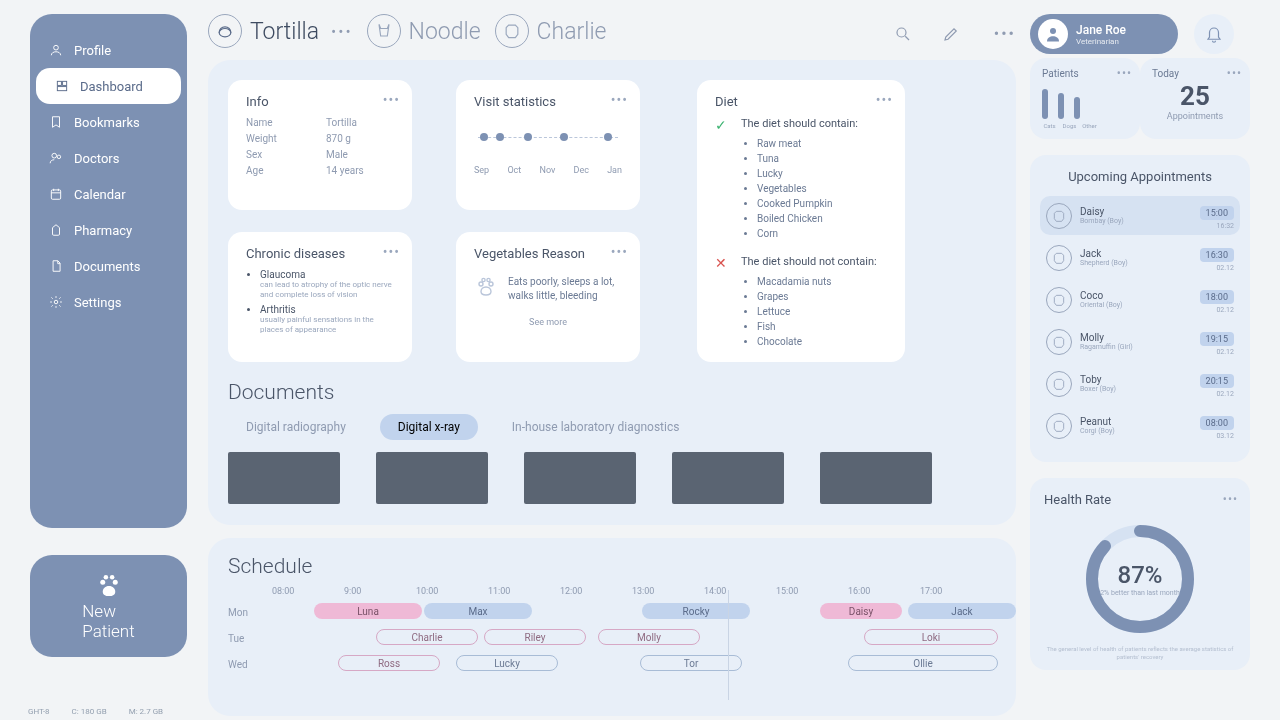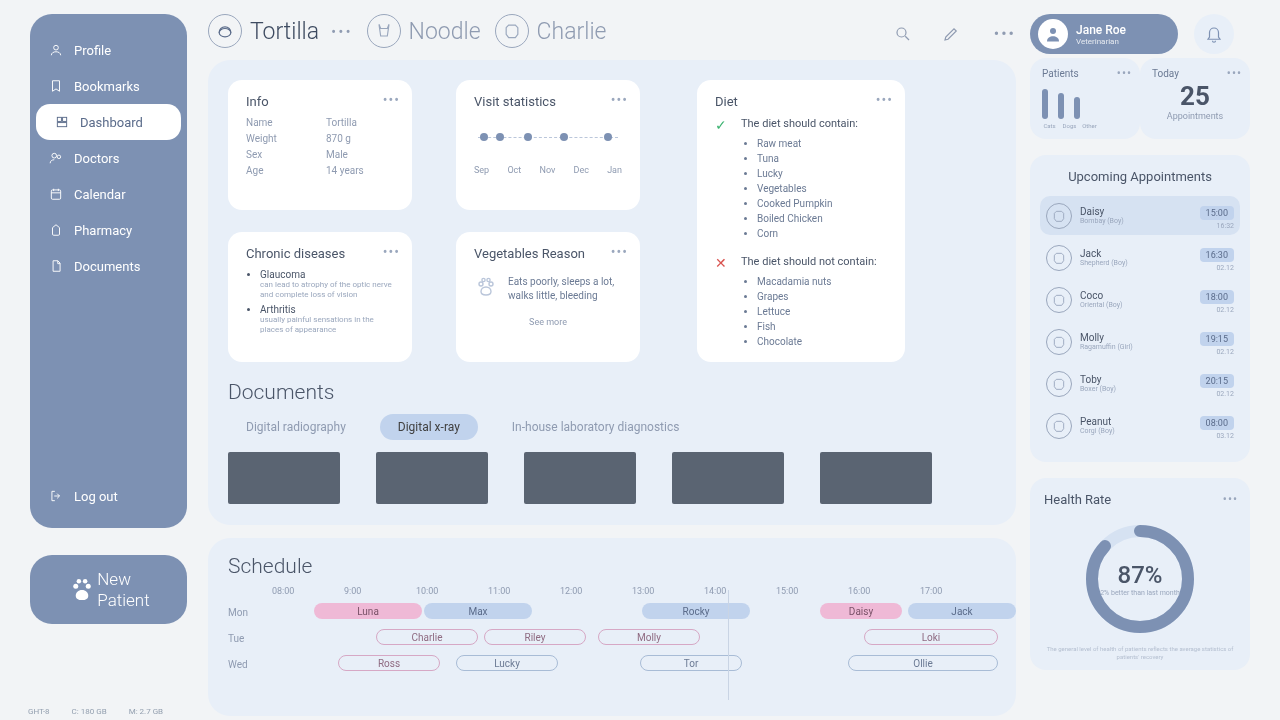--- a/index.html
+++ b/index.html
@@ -2,21 +2,21 @@
 <html><head>
 <meta charset="utf-8">
 <style>
 *{box-sizing:border-box;margin:0;padding:0;font-family:-apple-system,BlinkMacSystemFont,"Segoe UI",Roboto,sans-serif}
 body{background:#f2f4f6;width:1280px;height:720px;overflow:hidden;position:relative;color:#4a5568}
 .sidebar{position:absolute;left:30px;top:14px;width:157px;height:514px;background:#7d91b3;border-radius:22px;padding:18px 0;color:#fff}
 .side-item{display:flex;align-items:center;padding:10px 18px;font-size:13px;cursor:pointer}
 .side-item.active{background:#fff;color:#5a6b8a;border-radius:14px;margin:0 6px}
 .side-ico{width:16px;height:16px;margin-right:10px;display:inline-flex;align-items:center;justify-content:center}
 .logout{position:absolute;bottom:14px;left:0;right:0}
-.newpat{position:absolute;left:30px;top:555px;width:157px;height:69px;background:#7d91b3;border-radius:22px;color:#fff;display:flex;align-items:center;justify-content:center;flex-direction:row;cursor:pointer}
+.newpat{position:absolute;left:30px;top:555px;width:157px;height:102px;background:#7d91b3;border-radius:22px;color:#fff;display:flex;align-items:center;justify-content:center;flex-direction:column;cursor:pointer}
 .newpat .txt{font-size:17px;line-height:1.2;font-weight:300}
 .footer{position:absolute;left:28px;bottom:4px;font-size:8px;color:#94a0b0}
 .footer span{margin-right:20px}
 .main{position:absolute;left:208px;top:14px;width:808px}
 .pet-tabs{display:flex;align-items:center;gap:14px}
 .pet-tab{display:flex;align-items:center;gap:8px;font-size:23px;font-weight:300;color:#8f9bb1;cursor:pointer}
 .pet-tab.active{color:#3d4a60}
 .pet-circle{width:34px;height:34px;border:1.5px solid #9aa7bd;border-radius:50%;display:flex;align-items:center;justify-content:center}
 .tab-dots{font-size:16px;color:#8f9bb1;letter-spacing:2px;cursor:pointer;margin-left:4px}
 .top-actions{position:absolute;right:0;top:10px;display:flex;gap:30px;align-items:center;color:#8f9bb1}
@@ -42,21 +42,21 @@
 .chronic-ul li{margin-bottom:3px}
 .chronic-desc{font-size:8px;color:#9aa7bd;line-height:1.3}
 .reason-card{left:248px;top:172px;width:184px;height:130px}
 .reason-body{display:flex;gap:10px;margin-top:14px}
 .reason-txt{font-size:10px;color:#6b7a94;line-height:1.4}
 .see-more{text-align:center;font-size:9px;color:#8f9bb1;margin-top:14px;cursor:pointer}
 .docs-section{position:absolute;left:20px;top:320px;width:760px}
 .docs-title{font-size:21px;font-weight:300;color:#4a5568;margin-bottom:10px}
 .doc-tabs{display:flex;gap:16px;align-items:flex-end;font-size:12px;color:#8f9bb1;margin-bottom:12px}
 .doc-tab{cursor:pointer;padding:6px 18px}
-.doc-tab.active{background:#c1d3ed;border-radius:14px;color:#404040}
+.doc-tab.active{background:#c1d3ed;border-radius:14px;color:#000000}
 .thumbs{display:flex;gap:36px}
 .thumb{width:112px;height:52px;background:#5a6472;border-radius:2px}
 .schedule{position:absolute;left:208px;top:538px;width:808px;height:178px;background:#e8eff8;border-radius:22px;padding:16px 20px}
 .sched-title{font-size:21px;font-weight:300;color:#4a5568;margin-bottom:8px}
 .sched-hours{display:flex;gap:0;font-size:9px;color:#8f9bb1;margin-bottom:6px;margin-left:44px}
 .sched-hours span{width:72px}
 .sched-row{display:flex;align-items:center;margin-bottom:6px;font-size:10px;height:20px}
 .sched-day{width:44px;color:#8f9bb1}
 .sched-slots{position:relative;flex:1;height:18px}
 .slot{position:absolute;height:16px;border-radius:9px;font-size:10px;display:flex;align-items:center;justify-content:center;top:0;cursor:pointer}
@@ -107,41 +107,41 @@
 <div class="sidebar">
   <div class="side-item">
       <span class="side-ico">
         <svg width="14" height="14" viewBox="0 0 24 24" fill="none" stroke="currentColor" stroke-width="1.6">
           <circle cx="12" cy="8" r="4"></circle>
           <path d="M4 21c0-4 4-6 8-6s8 2 8 6"></path>
         </svg>
       </span>
       <span>Profile</span>
     </div>
-  <div class="side-item">
-      <span class="side-ico">
-        <svg width="14" height="14" viewBox="0 0 24 24" fill="none" stroke="currentColor" stroke-width="1.6">
-          <path d="M6 3h12v18l-6-4-6 4z"></path>
-        </svg>
-      </span>
-      <span>Bookmarks</span>
-    </div>
   <div class="side-item active">
       <span class="side-ico">
         <svg width="14" height="14" viewBox="0 0 24 24" fill="none" stroke="currentColor" stroke-width="1.6">
           <rect x="4" y="4" width="7" height="7"></rect>
           <rect x="13" y="4" width="7" height="7"></rect>
           <rect x="4" y="13" width="16" height="7"></rect>
         </svg>
       </span>
       <span>Dashboard</span>
     </div>
   <div class="side-item">
       <span class="side-ico">
         <svg width="14" height="14" viewBox="0 0 24 24" fill="none" stroke="currentColor" stroke-width="1.6">
+          <path d="M6 3h12v18l-6-4-6 4z"></path>
+        </svg>
+      </span>
+      <span>Bookmarks</span>
+    </div>
+  <div class="side-item">
+      <span class="side-ico">
+        <svg width="14" height="14" viewBox="0 0 24 24" fill="none" stroke="currentColor" stroke-width="1.6">
           <circle cx="9" cy="8" r="4"></circle>
           <circle cx="17" cy="10" r="3"></circle>
           <path d="M2 21c0-4 3-6 7-6"></path>
         </svg>
       </span>
       <span>Doctors</span>
     </div>
   <div class="side-item">
       <span class="side-ico">
         <svg width="14" height="14" viewBox="0 0 24 24" fill="none" stroke="currentColor" stroke-width="1.6">
@@ -161,27 +161,28 @@
     </div>
   <div class="side-item">
       <span class="side-ico">
         <svg width="14" height="14" viewBox="0 0 24 24" fill="none" stroke="currentColor" stroke-width="1.6">
           <path d="M7 3h8l4 4v14H7z"></path>
           <path d="M15 3v5h4"></path>
         </svg>
       </span>
       <span>Documents</span>
     </div>
-  <div class="side-item logout">
-      <span class="side-ico">
-        <svg width="14" height="14" viewBox="0 0 24 24" fill="none" stroke="currentColor" stroke-width="1.6">
-          <path d="M10 4H5v16h5M14 8l4 4-4 4M18 12H9"></path>
-        </svg>
-      </span>
-      <span>Log out</span>
+  <div class="side-item">
+      <span class="side-ico">
+        <svg width="14" height="14" viewBox="0 0 24 24" fill="none" stroke="currentColor" stroke-width="1.6">
+          <circle cx="12" cy="12" r="3"></circle>
+          <path d="M12 2v3M12 19v3M4.2 4.2l2.1 2.1M17.7 17.7l2.1 2.1M2 12h3M19 12h3M4.2 19.8l2.1-2.1M17.7 6.3l2.1-2.1"></path>
+        </svg>
+      </span>
+      <span>Settings</span>
     </div>
 </div>
 
 <div class="newpat">
   <span>
       <svg width="30" height="30" viewBox="0 0 24 24" fill="#fff">
         <circle cx="7" cy="9" r="2"></circle>
         <circle cx="17" cy="9" r="2"></circle>
         <circle cx="9.5" cy="5" r="1.8"></circle>
         <circle cx="14.5" cy="5" r="1.8"></circle>

